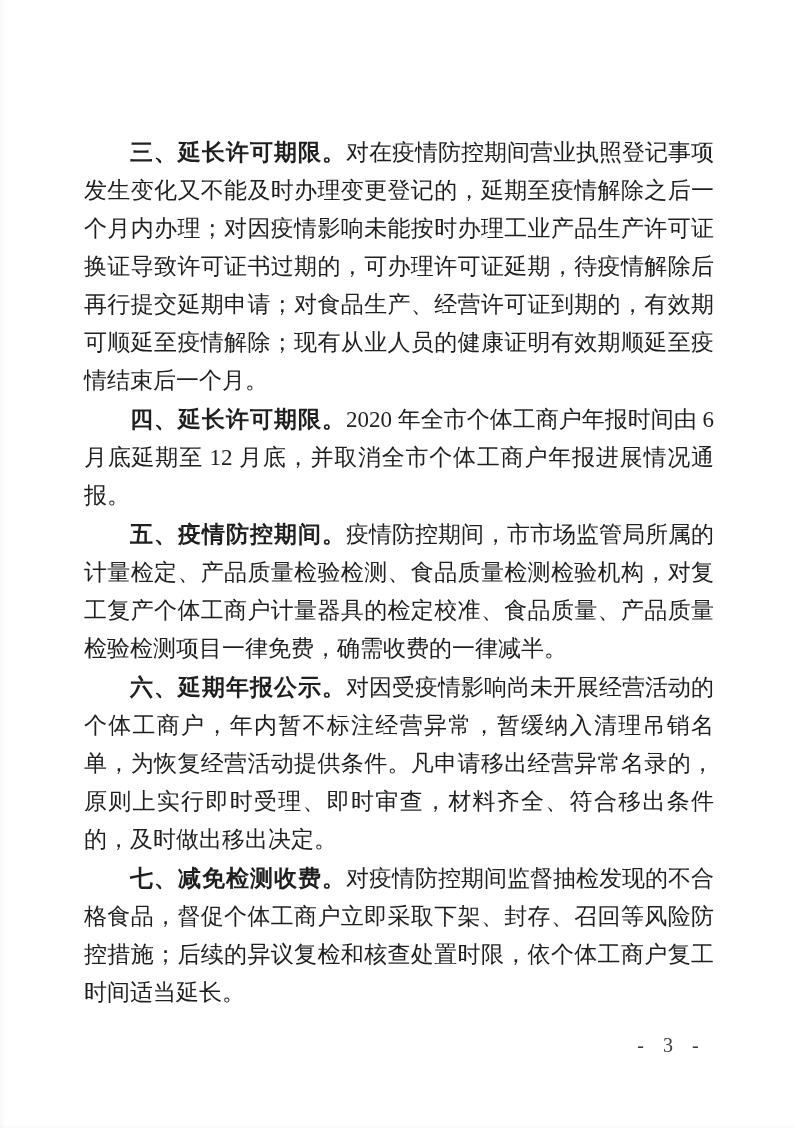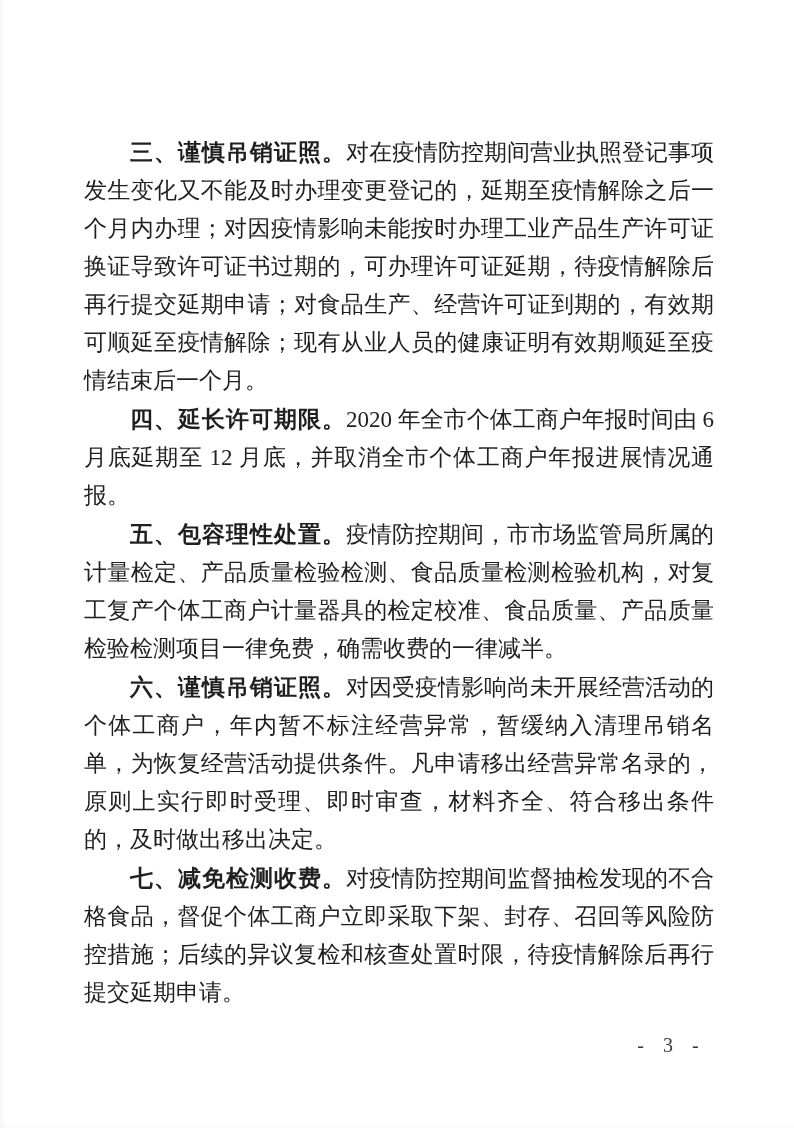--- a/index.html
+++ b/index.html
@@ -75,36 +75,36 @@
   }
 </style>
 </head>
 <body>
 
 <div class="page">
 
   <div class="content">
 
     <p>
-      <span class="sec-heading">三、谨慎吊销证照。</span><span class="sec-body">对在疫情防控期间营业执照登记事项发生变化又不能及时办理变更登记的，延期至疫情解除之后一个月内办理；对因疫情影响未能按时办理工业产品生产许可证换证导致许可证书过期的，可办理许可证延期，待疫情解除后再行提交延期申请；对食品生产、经营许可证到期的，有效期可顺延至疫情解除；现有从业人员的健康证明有效期顺延至疫情结束后一个月。</span>
+      <span class="sec-heading">三、延长许可期限。</span><span class="sec-body">对在疫情防控期间营业执照登记事项发生变化又不能及时办理变更登记的，延期至疫情解除之后一个月内办理；对因疫情影响未能按时办理工业产品生产许可证换证导致许可证书过期的，可办理许可证延期，待疫情解除后再行提交延期申请；对食品生产、经营许可证到期的，有效期可顺延至疫情解除；现有从业人员的健康证明有效期顺延至疫情结束后一个月。</span>
     </p>
 
     <p>
       <span class="sec-heading">四、延长许可期限。</span><span class="sec-body">2020 年全市个体工商户年报时间由 6 月底延期至 12 月底，并取消全市个体工商户年报进展情况通报。</span>
     </p>
 
     <p>
-      <span class="sec-heading">五、包容理性处置。</span><span class="sec-body">疫情防控期间，市市场监管局所属的计量检定、产品质量检验检测、食品质量检测检验机构，对复工复产个体工商户计量器具的检定校准、食品质量、产品质量检验检测项目一律免费，确需收费的一律减半。</span>
+      <span class="sec-heading">五、疫情防控期间。</span><span class="sec-body">疫情防控期间，市市场监管局所属的计量检定、产品质量检验检测、食品质量检测检验机构，对复工复产个体工商户计量器具的检定校准、食品质量、产品质量检验检测项目一律免费，确需收费的一律减半。</span>
     </p>
 
     <p>
-      <span class="sec-heading">六、谨慎吊销证照。</span><span class="sec-body">对因受疫情影响尚未开展经营活动的个体工商户，年内暂不标注经营异常，暂缓纳入清理吊销名单，为恢复经营活动提供条件。凡申请移出经营异常名录的，原则上实行即时受理、即时审查，材料齐全、符合移出条件的，及时做出移出决定。</span>
+      <span class="sec-heading">六、延期年报公示。</span><span class="sec-body">对因受疫情影响尚未开展经营活动的个体工商户，年内暂不标注经营异常，暂缓纳入清理吊销名单，为恢复经营活动提供条件。凡申请移出经营异常名录的，原则上实行即时受理、即时审查，材料齐全、符合移出条件的，及时做出移出决定。</span>
     </p>
 
     <p>
-      <span class="sec-heading">七、减免检测收费。</span><span class="sec-body">对疫情防控期间监督抽检发现的不合格食品，督促个体工商户立即采取下架、封存、召回等风险防控措施；后续的异议复检和核查处置时限，待疫情解除后再行提交延期申请。</span>
+      <span class="sec-heading">七、减免检测收费。</span><span class="sec-body">对疫情防控期间监督抽检发现的不合格食品，督促个体工商户立即采取下架、封存、召回等风险防控措施；后续的异议复检和核查处置时限，依个体工商户复工时间适当延长。</span>
     </p>
 
   </div>
 
   <div class="page-number">- 3 -</div>
 
 </div>
 
 </body></html>

